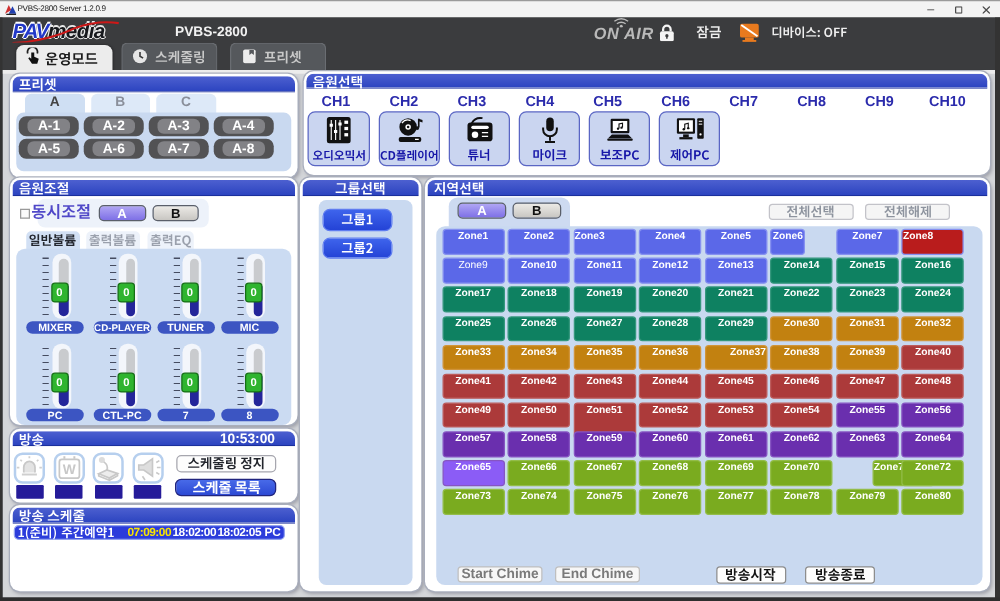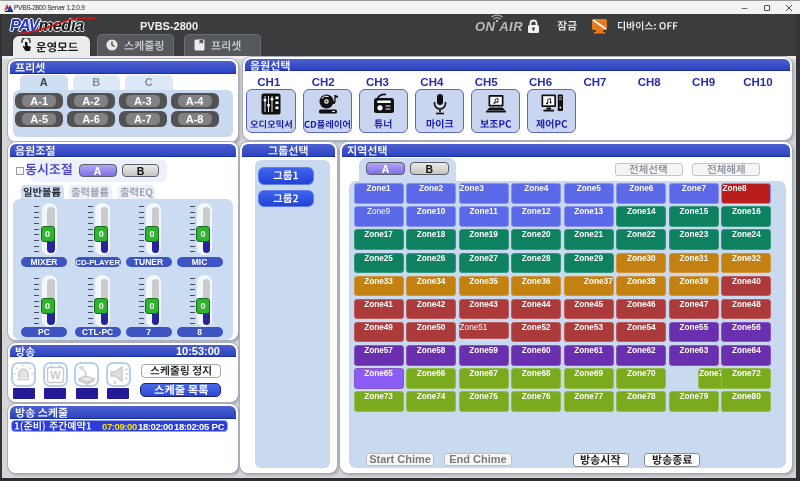--- a/index.html
+++ b/index.html
@@ -385,21 +385,21 @@
 <div class="abs" style="left:692px;top:163.3px;width:68px;height:12.5px;background:#f5f5f5;border:1px solid #c3c3c9;border-radius:3px"></div>
 <svg style="position:absolute;left:706.7px;top:161.1px;overflow:visible" width="38.6" height="15.2">
     <path transform="translate(0,12.18)" d="M5.6 -6.2H7.9V-5.2H5.6ZM7.2 -8.8H8.5V-1.7H7.2ZM2.2 -0.3H8.8V0.7H2.2ZM2.2 -2.3H3.5V0.3H2.2ZM2.7 -7.5H3.8V-6.9Q3.8 -6.0 3.5 -5.1Q3.2 -4.3 2.6 -3.7Q2.0 -3.1 1.1 -2.8L0.4 -3.8Q1.0 -4.0 1.4 -4.4Q1.9 -4.7 2.2 -5.1Q2.4 -5.5 2.6 -5.9Q2.7 -6.4 2.7 -6.9ZM3.0 -7.5H4.0V-6.9Q4.0 -6.3 4.3 -5.7Q4.5 -5.2 5.0 -4.7Q5.5 -4.3 6.3 -4.0L5.6 -3.0Q4.7 -3.3 4.2 -3.9Q3.6 -4.5 3.3 -5.2Q3.0 -6.0 3.0 -6.9ZM0.8 -8.1H6.0V-7.1H0.8Z M14.0 -5.1H15.6V-4.0H14.0ZM11.8 -6.1H12.8V-5.8Q12.8 -5.1 12.7 -4.3Q12.6 -3.6 12.3 -3.0Q12.1 -2.3 11.7 -1.8Q11.3 -1.3 10.7 -0.9L9.9 -1.9Q10.4 -2.2 10.8 -2.7Q11.2 -3.1 11.4 -3.6Q11.6 -4.1 11.7 -4.7Q11.8 -5.3 11.8 -5.8ZM12.1 -6.1H13.1V-5.8Q13.1 -5.3 13.2 -4.7Q13.3 -4.2 13.5 -3.7Q13.8 -3.2 14.1 -2.8Q14.5 -2.4 15.0 -2.1L14.3 -1.2Q13.5 -1.6 13.0 -2.3Q12.5 -3.0 12.3 -3.9Q12.1 -4.8 12.1 -5.8ZM10.3 -7.1H14.6V-6.1H10.3ZM11.8 -8.5H13.1V-6.3H11.8ZM17.2 -8.8H18.4V0.9H17.2ZM15.2 -8.6H16.4V0.5H15.2Z M19.8 -7.3H24.4V-6.2H19.8ZM22.1 -5.8Q22.7 -5.8 23.2 -5.5Q23.7 -5.2 23.9 -4.7Q24.2 -4.2 24.2 -3.5Q24.2 -2.8 23.9 -2.3Q23.7 -1.8 23.2 -1.5Q22.7 -1.2 22.1 -1.2Q21.5 -1.2 21.0 -1.5Q20.5 -1.8 20.3 -2.3Q20.0 -2.8 20.0 -3.5Q20.0 -4.2 20.3 -4.7Q20.5 -5.2 21.0 -5.5Q21.5 -5.8 22.1 -5.8ZM22.1 -4.7Q21.8 -4.7 21.6 -4.5Q21.4 -4.4 21.3 -4.1Q21.1 -3.9 21.1 -3.5Q21.1 -3.1 21.3 -2.8Q21.4 -2.6 21.6 -2.4Q21.8 -2.3 22.1 -2.3Q22.4 -2.3 22.6 -2.4Q22.8 -2.6 22.9 -2.8Q23.1 -3.1 23.1 -3.5Q23.1 -3.9 22.9 -4.1Q22.8 -4.4 22.6 -4.5Q22.4 -4.7 22.1 -4.7ZM26.8 -8.8H28.1V0.9H26.8ZM25.6 -4.8H27.2V-3.8H25.6ZM24.8 -8.6H26.0V0.5H24.8ZM21.5 -8.5H22.7V-6.6H21.5Z M36.5 -8.8H37.7V0.9H36.5ZM33.2 -5.4H34.9V-4.4H33.2ZM34.5 -8.6H35.7V0.5H34.5ZM31.2 -7.2H32.2V-6.2Q32.2 -5.4 32.0 -4.6Q31.9 -3.8 31.7 -3.1Q31.4 -2.4 31.0 -1.8Q30.6 -1.3 30.0 -0.9L29.2 -1.9Q29.9 -2.3 30.4 -3.0Q30.8 -3.7 31.0 -4.5Q31.2 -5.3 31.2 -6.2ZM31.5 -7.2H32.5V-6.2Q32.5 -5.4 32.6 -4.6Q32.8 -3.8 33.2 -3.2Q33.7 -2.5 34.4 -2.1L33.6 -1.2Q32.8 -1.6 32.4 -2.4Q31.9 -3.2 31.7 -4.1Q31.5 -5.1 31.5 -6.2ZM29.6 -7.8H33.9V-6.7H29.6Z" fill="#8d939e"></path>
   </svg>
 <div class="abs" style="left:349px;top:181px;width:437px;height:287px;background:#c9d9f0;border-radius:7px"></div>
 <div class="abs" style="left:353.5px;top:183.1px;width:50px;height:20.6px;background:#5b68e8;border:1px solid #8691f0;border-radius:3px;color:#fff;font-size:8.2px;font-weight:bold;text-align:center;line-height:10.5px">Zone1</div>
 <div class="abs" style="left:406.1px;top:183.1px;width:50px;height:20.6px;background:#5b68e8;border:1px solid #8691f0;border-radius:3px;color:#fff;font-size:8.2px;font-weight:bold;text-align:center;line-height:10.5px">Zone2</div>
 <div class="abs" style="left:458.6px;top:183.1px;width:50px;height:20.6px;background:#5b68e8;border:1px solid #8691f0;border-radius:3px;color:#fff;font-size:8.2px;font-weight:bold;line-height:10.5px">Zone3</div>
 <div class="abs" style="left:511.2px;top:183.1px;width:50px;height:20.6px;background:#5b68e8;border:1px solid #8691f0;border-radius:3px;color:#fff;font-size:8.2px;font-weight:bold;text-align:center;line-height:10.5px">Zone4</div>
 <div class="abs" style="left:563.7px;top:183.1px;width:50px;height:20.6px;background:#5b68e8;border:1px solid #8691f0;border-radius:3px;color:#fff;font-size:8.2px;font-weight:bold;text-align:center;line-height:10.5px">Zone5</div>
-<div class="abs" style="left:616.3px;top:183.1px;width:50px;height:20.6px;background:#5b68e8;border:1px solid #8691f0;border-radius:3px;color:#fff;font-size:8.2px;font-weight:bold;text-align:center;line-height:10.5px">Zone6</div>
+<div class="abs" style="left:616.3px;top:183.1px;width:28px;height:20.6px;background:#5b68e8;border:1px solid #8691f0;border-radius:3px;color:#fff;font-size:8.2px;font-weight:bold;text-align:center;line-height:10.5px">Zone6</div>
 <div class="abs" style="left:668.9px;top:183.1px;width:50px;height:20.6px;background:#5b68e8;border:1px solid #8691f0;border-radius:3px;color:#fff;font-size:8.2px;font-weight:bold;text-align:center;line-height:10.5px">Zone7</div>
 <div class="abs" style="left:721.4px;top:183.1px;width:50px;height:20.6px;background:#b91c1c;border:1px solid #8691f0;border-radius:3px;color:#fff;font-size:8.2px;font-weight:bold;text-align:left;line-height:10.5px">Zone8</div>
 <div class="abs" style="left:353.5px;top:206.2px;width:50px;height:20.6px;background:#5b68e8;border:1px solid #8691f0;border-radius:3px;color:#fff;font-size:8.2px;font-weight:normal;text-align:center;line-height:10.5px">Zone9</div>
 <div class="abs" style="left:406.1px;top:206.2px;width:50px;height:20.6px;background:#5b68e8;border:1px solid #8691f0;border-radius:3px;color:#fff;font-size:8.2px;font-weight:bold;text-align:center;line-height:10.5px">Zone10</div>
 <div class="abs" style="left:458.6px;top:206.2px;width:50px;height:20.6px;background:#5b68e8;border:1px solid #8691f0;border-radius:3px;color:#fff;font-size:8.2px;font-weight:bold;text-align:center;line-height:10.5px">Zone11</div>
 <div class="abs" style="left:511.2px;top:206.2px;width:50px;height:20.6px;background:#5b68e8;border:1px solid #8691f0;border-radius:3px;color:#fff;font-size:8.2px;font-weight:bold;text-align:center;line-height:10.5px">Zone12</div>
 <div class="abs" style="left:563.7px;top:206.2px;width:50px;height:20.6px;background:#5b68e8;border:1px solid #8691f0;border-radius:3px;color:#fff;font-size:8.2px;font-weight:bold;text-align:center;line-height:10.5px">Zone13</div>
 <div class="abs" style="left:616.3px;top:206.2px;width:50px;height:20.6px;background:#0e8161;border:1px solid #35977d;border-radius:3px;color:#fff;font-size:8.2px;font-weight:bold;text-align:center;line-height:10.5px">Zone14</div>
 <div class="abs" style="left:668.9px;top:206.2px;width:50px;height:20.6px;background:#0e8161;border:1px solid #35977d;border-radius:3px;color:#fff;font-size:8.2px;font-weight:bold;text-align:center;line-height:10.5px">Zone15</div>
 <div class="abs" style="left:721.4px;top:206.2px;width:50px;height:20.6px;background:#0e8161;border:1px solid #35977d;border-radius:3px;color:#fff;font-size:8.2px;font-weight:bold;text-align:center;line-height:10.5px">Zone16</div>
@@ -430,21 +430,21 @@
 <div class="abs" style="left:353.5px;top:298.8px;width:50px;height:20.6px;background:#ac3a3a;border:1px solid #bc5c5c;border-radius:3px;color:#fff;font-size:8.2px;font-weight:bold;text-align:center;line-height:10.5px">Zone41</div>
 <div class="abs" style="left:406.1px;top:298.8px;width:50px;height:20.6px;background:#ac3a3a;border:1px solid #bc5c5c;border-radius:3px;color:#fff;font-size:8.2px;font-weight:bold;text-align:center;line-height:10.5px">Zone42</div>
 <div class="abs" style="left:458.6px;top:298.8px;width:50px;height:20.6px;background:#ac3a3a;border:1px solid #bc5c5c;border-radius:3px;color:#fff;font-size:8.2px;font-weight:bold;text-align:center;line-height:10.5px">Zone43</div>
 <div class="abs" style="left:511.2px;top:298.8px;width:50px;height:20.6px;background:#ac3a3a;border:1px solid #bc5c5c;border-radius:3px;color:#fff;font-size:8.2px;font-weight:bold;text-align:center;line-height:10.5px">Zone44</div>
 <div class="abs" style="left:563.7px;top:298.8px;width:50px;height:20.6px;background:#ac3a3a;border:1px solid #bc5c5c;border-radius:3px;color:#fff;font-size:8.2px;font-weight:bold;text-align:center;line-height:10.5px">Zone45</div>
 <div class="abs" style="left:616.3px;top:298.8px;width:50px;height:20.6px;background:#ac3a3a;border:1px solid #bc5c5c;border-radius:3px;color:#fff;font-size:8.2px;font-weight:bold;text-align:center;line-height:10.5px">Zone46</div>
 <div class="abs" style="left:668.9px;top:298.8px;width:50px;height:20.6px;background:#ac3a3a;border:1px solid #bc5c5c;border-radius:3px;color:#fff;font-size:8.2px;font-weight:bold;text-align:center;line-height:10.5px">Zone47</div>
 <div class="abs" style="left:721.4px;top:298.8px;width:50px;height:20.6px;background:#ac3a3a;border:1px solid #bc5c5c;border-radius:3px;color:#fff;font-size:8.2px;font-weight:bold;text-align:center;line-height:10.5px">Zone48</div>
 <div class="abs" style="left:353.5px;top:321.9px;width:50px;height:20.6px;background:#ac3a3a;border:1px solid #bc5c5c;border-radius:3px;color:#fff;font-size:8.2px;font-weight:bold;text-align:center;line-height:10.5px">Zone49</div>
 <div class="abs" style="left:406.1px;top:321.9px;width:50px;height:20.6px;background:#ac3a3a;border:1px solid #bc5c5c;border-radius:3px;color:#fff;font-size:8.2px;font-weight:bold;text-align:center;line-height:10.5px">Zone50</div>
-<div class="abs" style="left:458.6px;top:321.9px;width:50px;height:17px;background:#ac3a3a;border:1px solid #bc5c5c;border-radius:3px;color:#fff;font-size:8.2px;font-weight:normal;line-height:10.5px">Zone51</div>
+<div class="abs" style="left:458.6px;top:321.9px;width:50px;height:30px;background:#ac3a3a;border:1px solid #bc5c5c;border-radius:3px;color:#fff;font-size:8.2px;font-weight:bold;text-align:center;line-height:10.5px">Zone51</div>
 <div class="abs" style="left:511.2px;top:321.9px;width:50px;height:20.6px;background:#ac3a3a;border:1px solid #bc5c5c;border-radius:3px;color:#fff;font-size:8.2px;font-weight:bold;text-align:center;line-height:10.5px">Zone52</div>
 <div class="abs" style="left:563.7px;top:321.9px;width:50px;height:20.6px;background:#ac3a3a;border:1px solid #bc5c5c;border-radius:3px;color:#fff;font-size:8.2px;font-weight:bold;text-align:center;line-height:10.5px">Zone53</div>
 <div class="abs" style="left:616.3px;top:321.9px;width:50px;height:20.6px;background:#ac3a3a;border:1px solid #bc5c5c;border-radius:3px;color:#fff;font-size:8.2px;font-weight:bold;text-align:center;line-height:10.5px">Zone54</div>
 <div class="abs" style="left:668.9px;top:321.9px;width:50px;height:20.6px;background:#6a2fae;border:1px solid #8655c2;border-radius:3px;color:#fff;font-size:8.2px;font-weight:bold;text-align:center;line-height:10.5px">Zone55</div>
 <div class="abs" style="left:721.4px;top:321.9px;width:50px;height:20.6px;background:#6a2fae;border:1px solid #8655c2;border-radius:3px;color:#fff;font-size:8.2px;font-weight:bold;text-align:center;line-height:10.5px">Zone56</div>
 <div class="abs" style="left:353.5px;top:345.0px;width:50px;height:20.6px;background:#6a2fae;border:1px solid #8655c2;border-radius:3px;color:#fff;font-size:8.2px;font-weight:bold;text-align:center;line-height:10.5px">Zone57</div>
 <div class="abs" style="left:406.1px;top:345.0px;width:50px;height:20.6px;background:#6a2fae;border:1px solid #8655c2;border-radius:3px;color:#fff;font-size:8.2px;font-weight:bold;text-align:center;line-height:10.5px">Zone58</div>
 <div class="abs" style="left:458.6px;top:345.0px;width:50px;height:20.6px;background:#6a2fae;border:1px solid #8655c2;border-radius:3px;color:#fff;font-size:8.2px;font-weight:bold;text-align:center;line-height:10.5px">Zone59</div>
 <div class="abs" style="left:511.2px;top:345.0px;width:50px;height:20.6px;background:#6a2fae;border:1px solid #8655c2;border-radius:3px;color:#fff;font-size:8.2px;font-weight:bold;text-align:center;line-height:10.5px">Zone60</div>
 <div class="abs" style="left:563.7px;top:345.0px;width:50px;height:20.6px;background:#6a2fae;border:1px solid #8655c2;border-radius:3px;color:#fff;font-size:8.2px;font-weight:bold;text-align:center;line-height:10.5px">Zone61</div>

